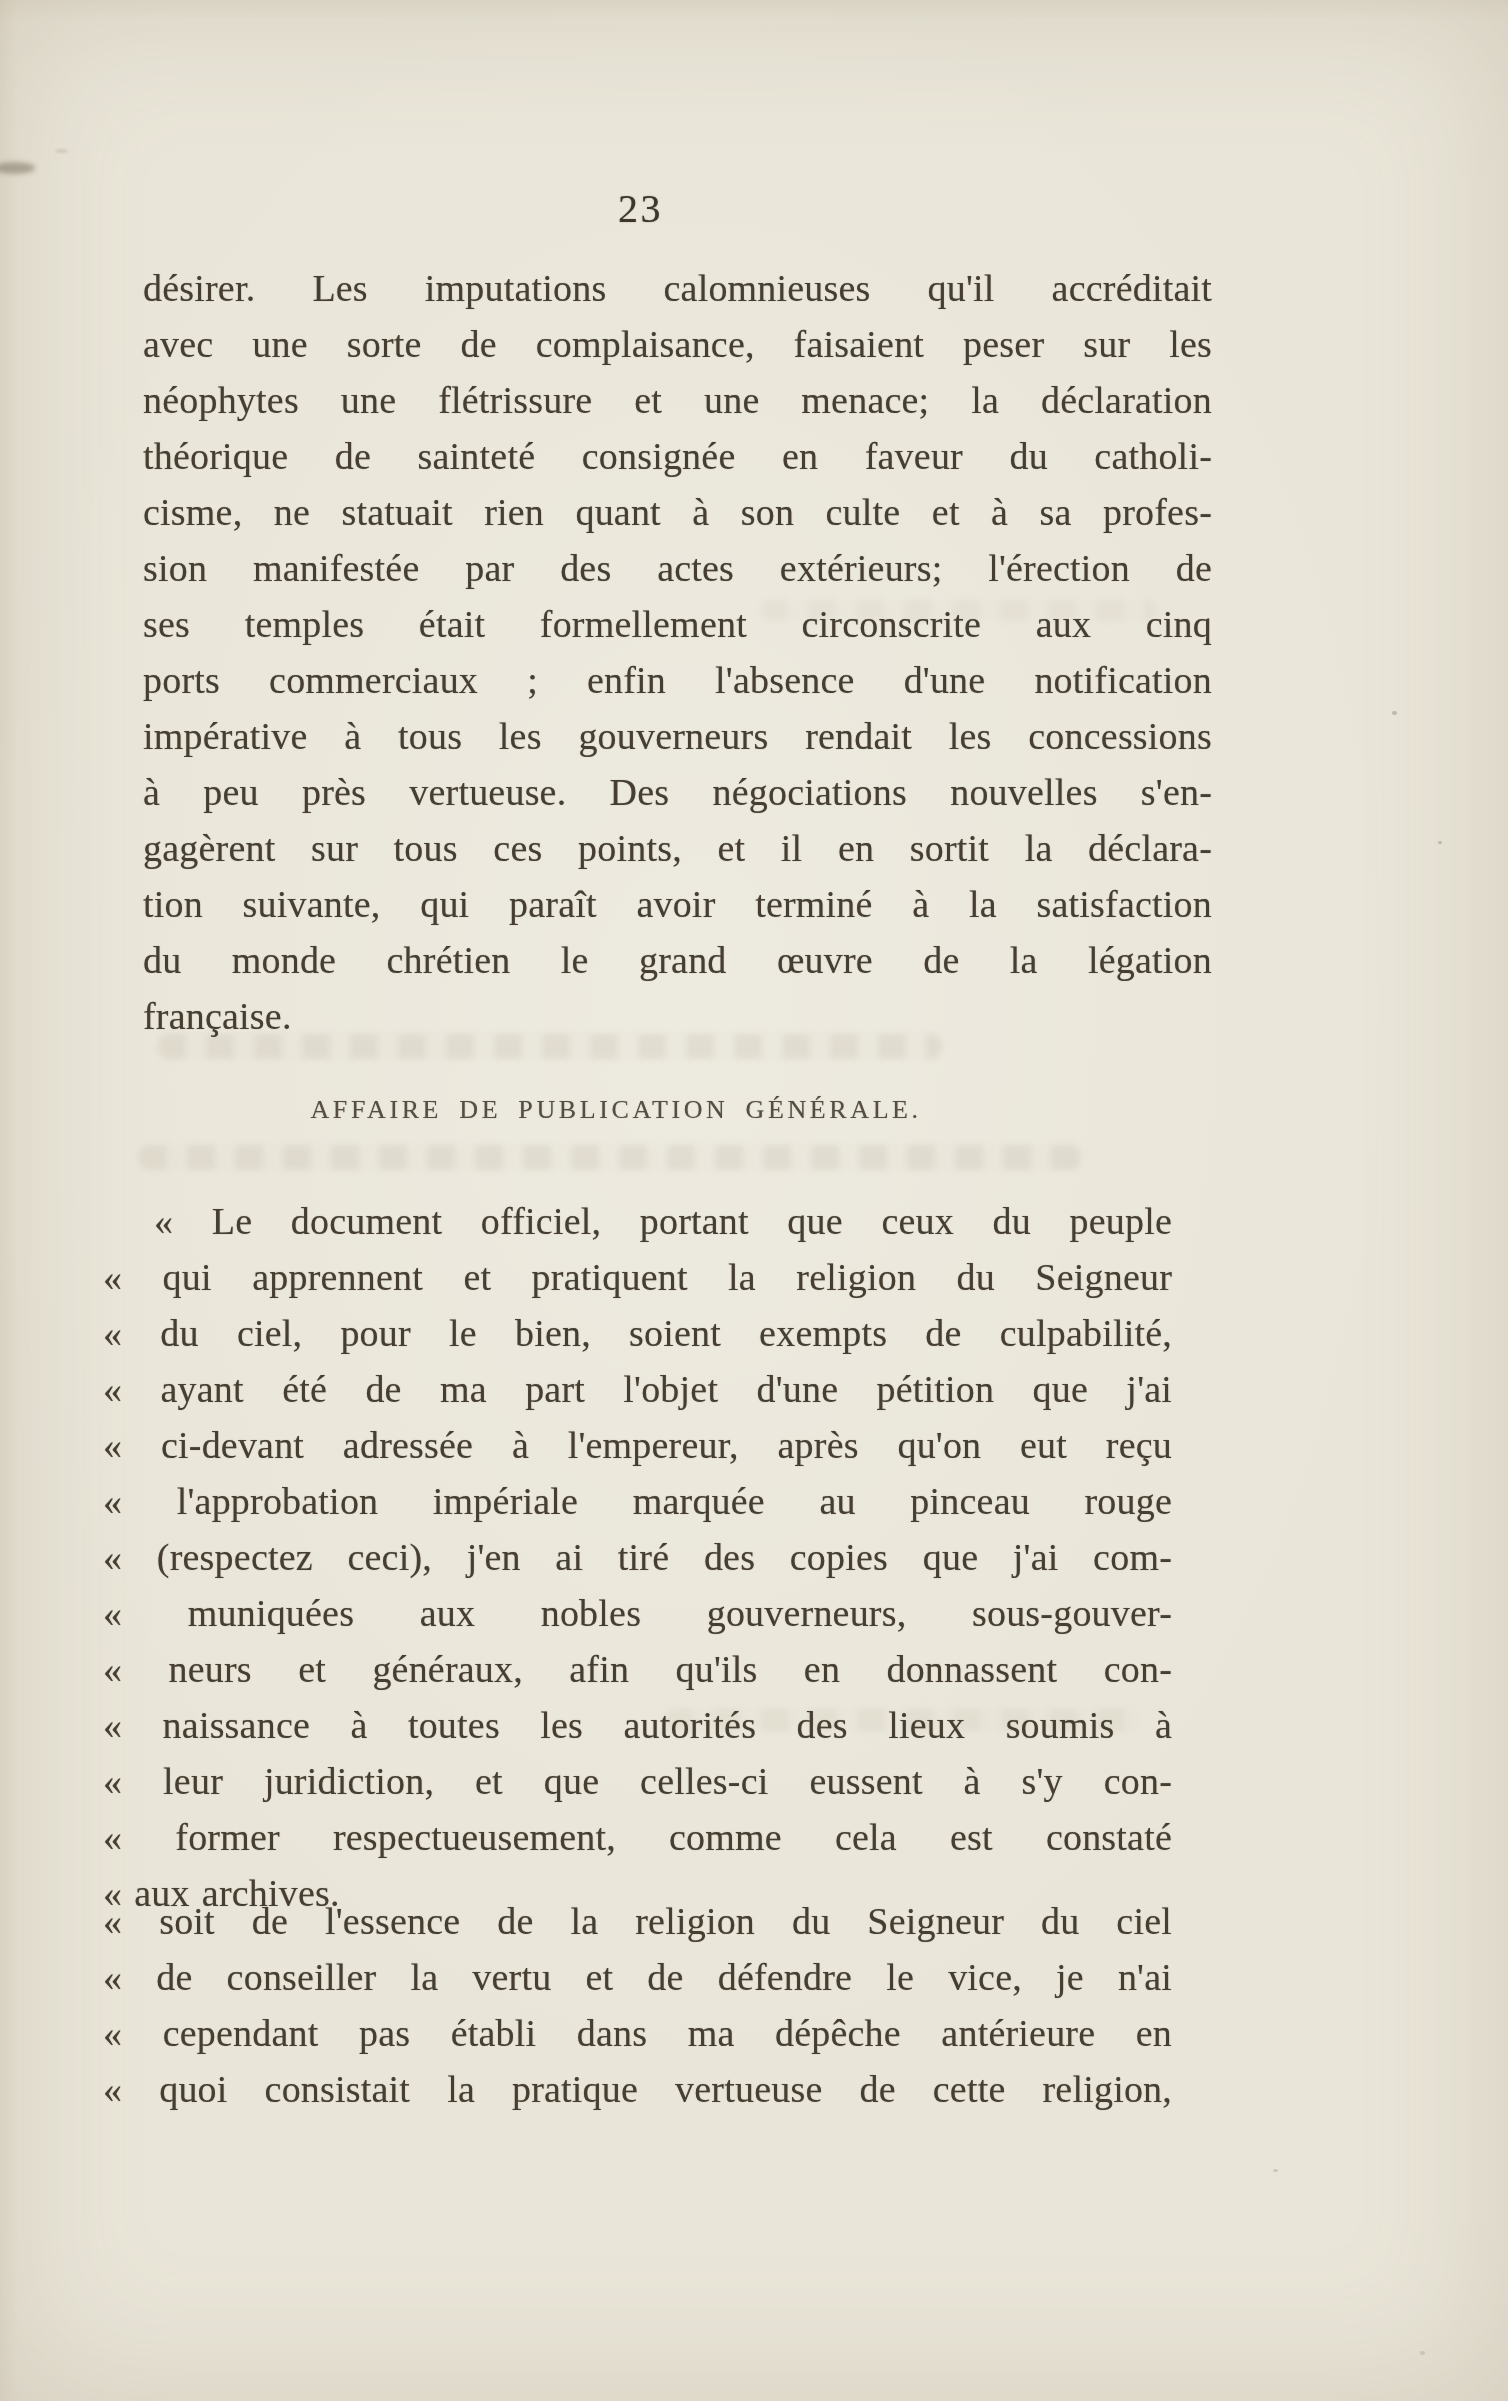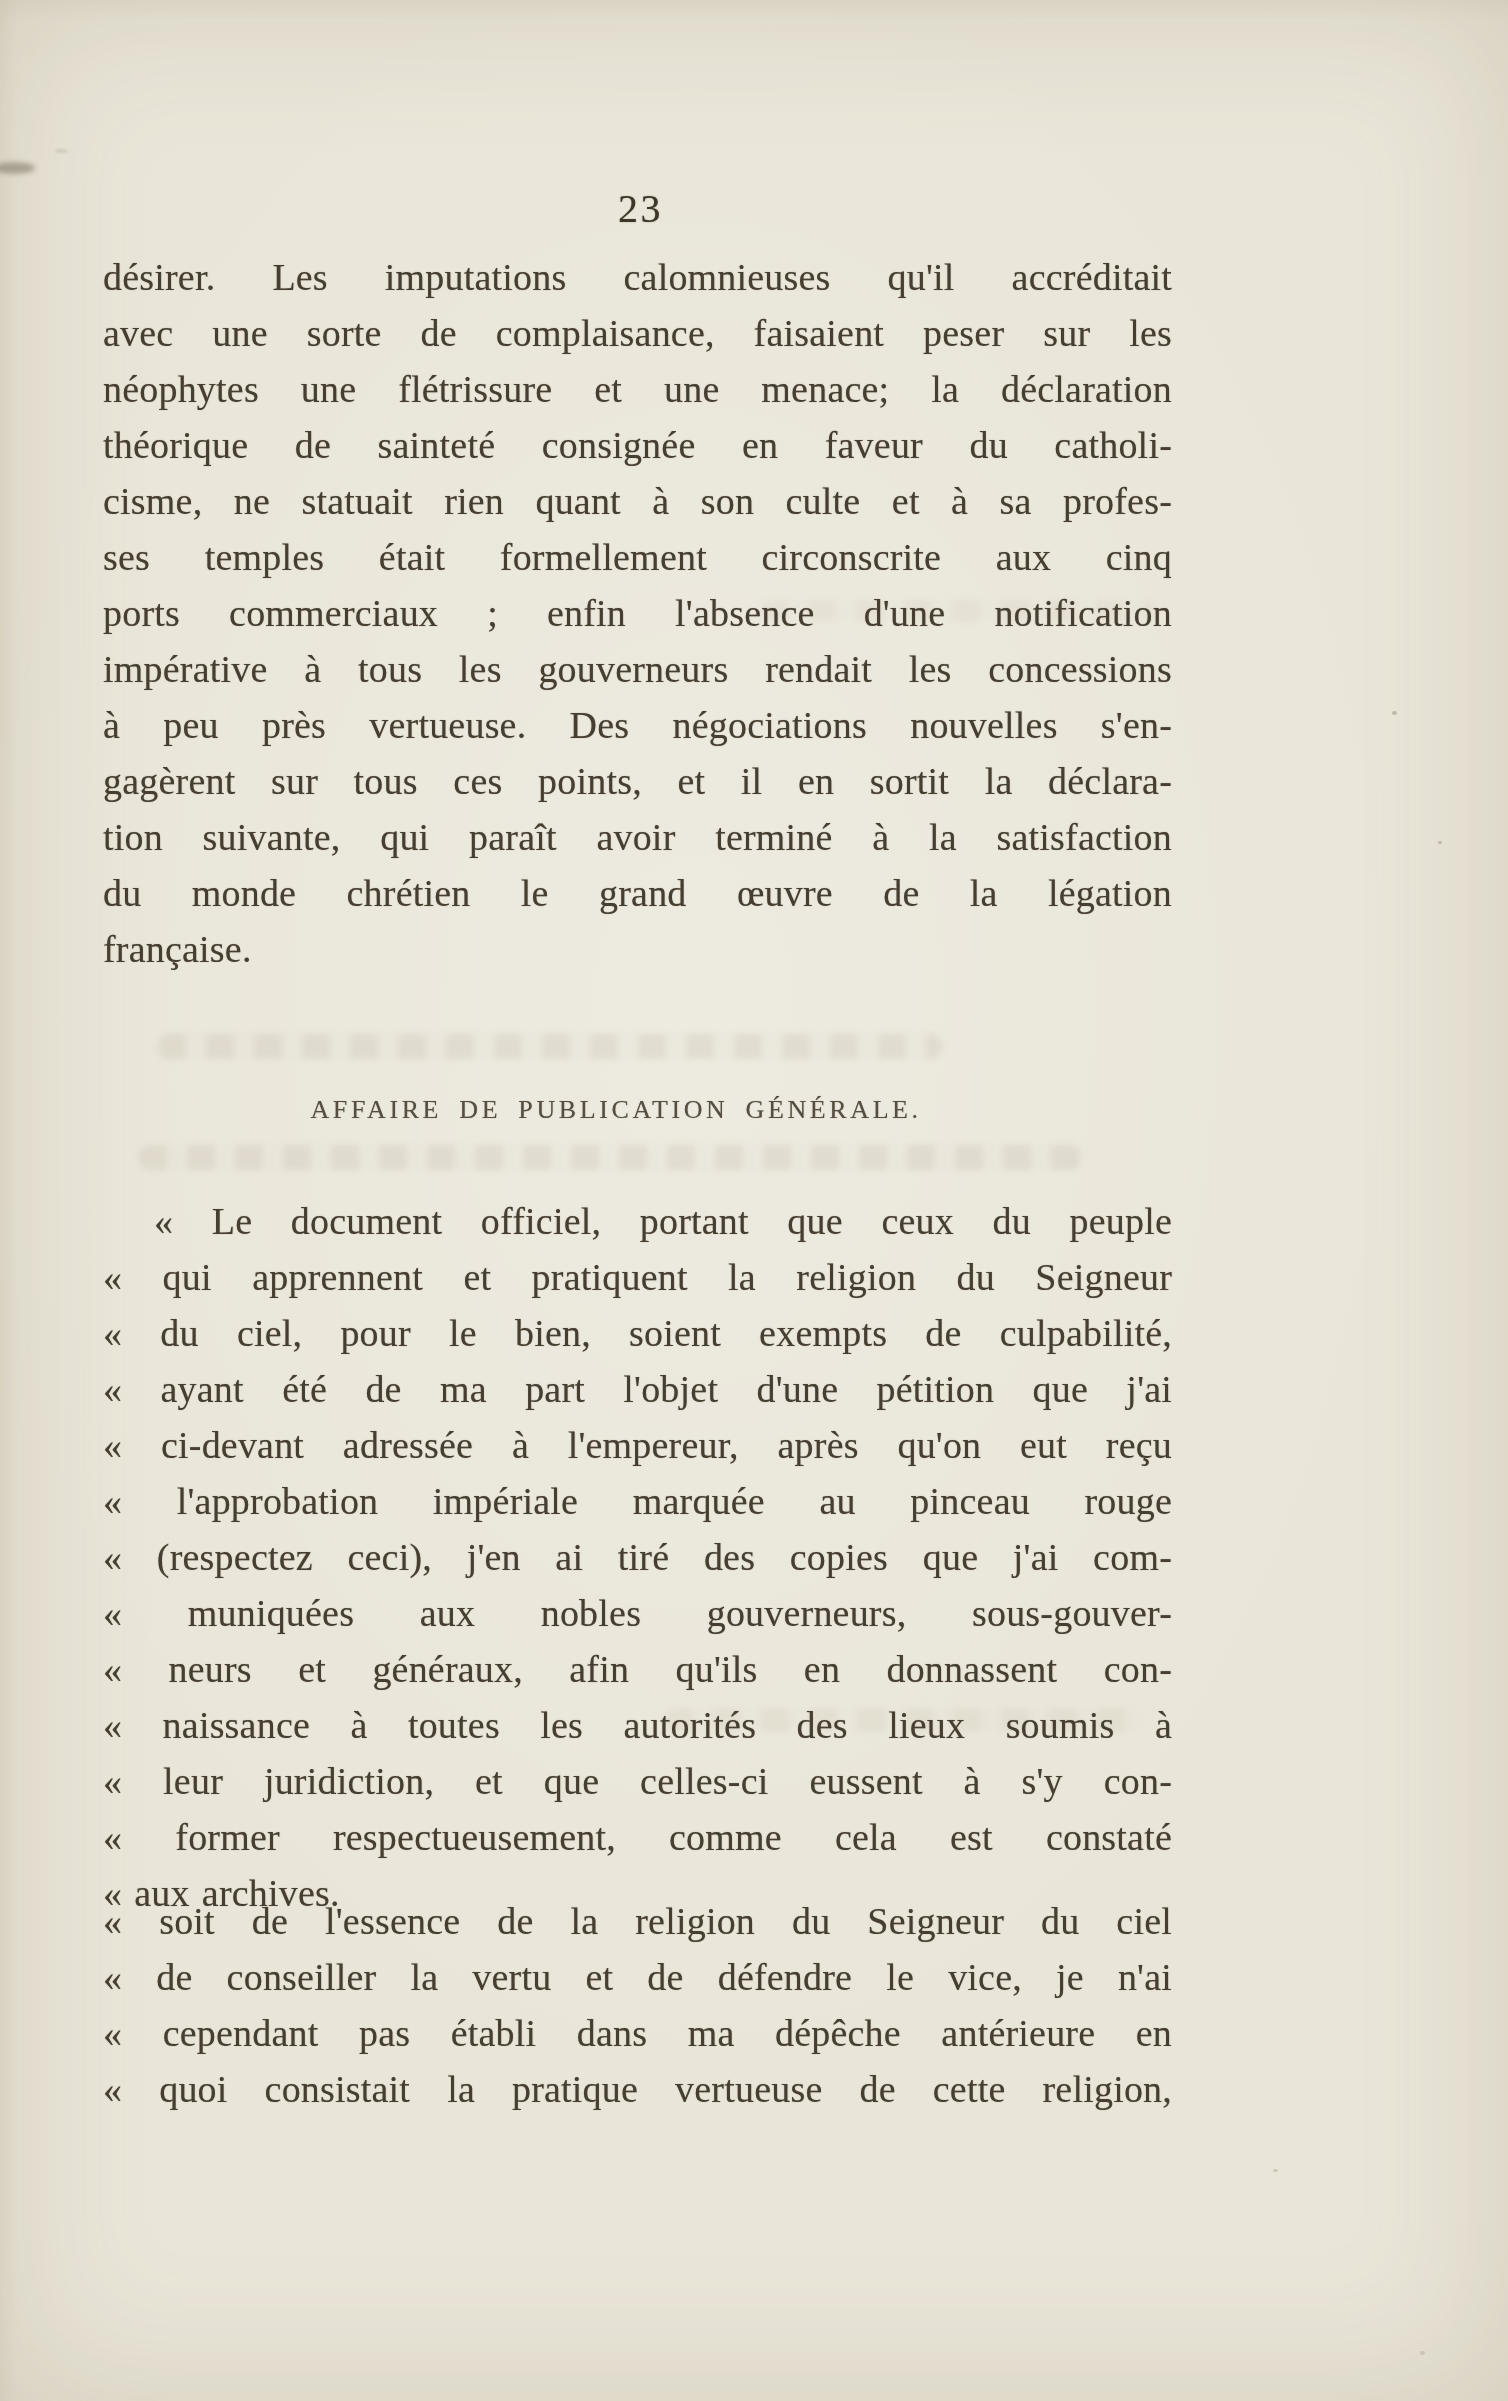--- a/index.html
+++ b/index.html
@@ -28,21 +28,21 @@
     font-size: 40px;
     letter-spacing: 2.4px;
     color: #3e3729;
     text-shadow: 0 0 1.2px rgba(62,53,38,0.55);
   }
   .para {
     position: absolute;
     left: 103px;
     width: 1069px;
   }
-  .para1 { top: 249px; }
+  .para1 { top: 260px; margin-left: 40px; }
   .quote1 { top: 1163px; }
   .quote2 { top: 1893px; }
   .tline {
     height: 56px;
     line-height: 56px;
     font-size: 38px;
     white-space: nowrap;
     letter-spacing: 0.2px;
     word-spacing: 2.4px;
     color: #453e31;
@@ -125,20 +125,21 @@
   <div class="bleed-band bleed-4"></div>
 
   <div class="page-number">23</div>
 
   <div class="para para1">
     <div class="tline j">désirer. Les imputations calomnieuses qu'il accréditait</div>
     <div class="tline j">avec une sorte de complaisance, faisaient peser sur les</div>
     <div class="tline j">néophytes une flétrissure et une menace; la déclaration</div>
     <div class="tline j">théorique de sainteté consignée en faveur du catholi-</div>
     <div class="tline j">cisme, ne statuait rien quant à son culte et à sa profes-</div>
+    <div class="tline j">sion manifestée par des actes extérieurs; l'érection de</div>
     <div class="tline j">ses temples était formellement circonscrite aux cinq</div>
     <div class="tline j">ports commerciaux ; enfin l'absence d'une notification</div>
     <div class="tline j">impérative à tous les gouverneurs rendait les concessions</div>
     <div class="tline j">à peu près vertueuse. Des négociations nouvelles s'en-</div>
     <div class="tline j">gagèrent sur tous ces points, et il en sortit la déclara-</div>
     <div class="tline j">tion suivante, qui paraît avoir terminé à la satisfaction</div>
     <div class="tline j">du monde chrétien le grand œuvre de la légation</div>
     <div class="tline short">française.</div>
   </div>
 

